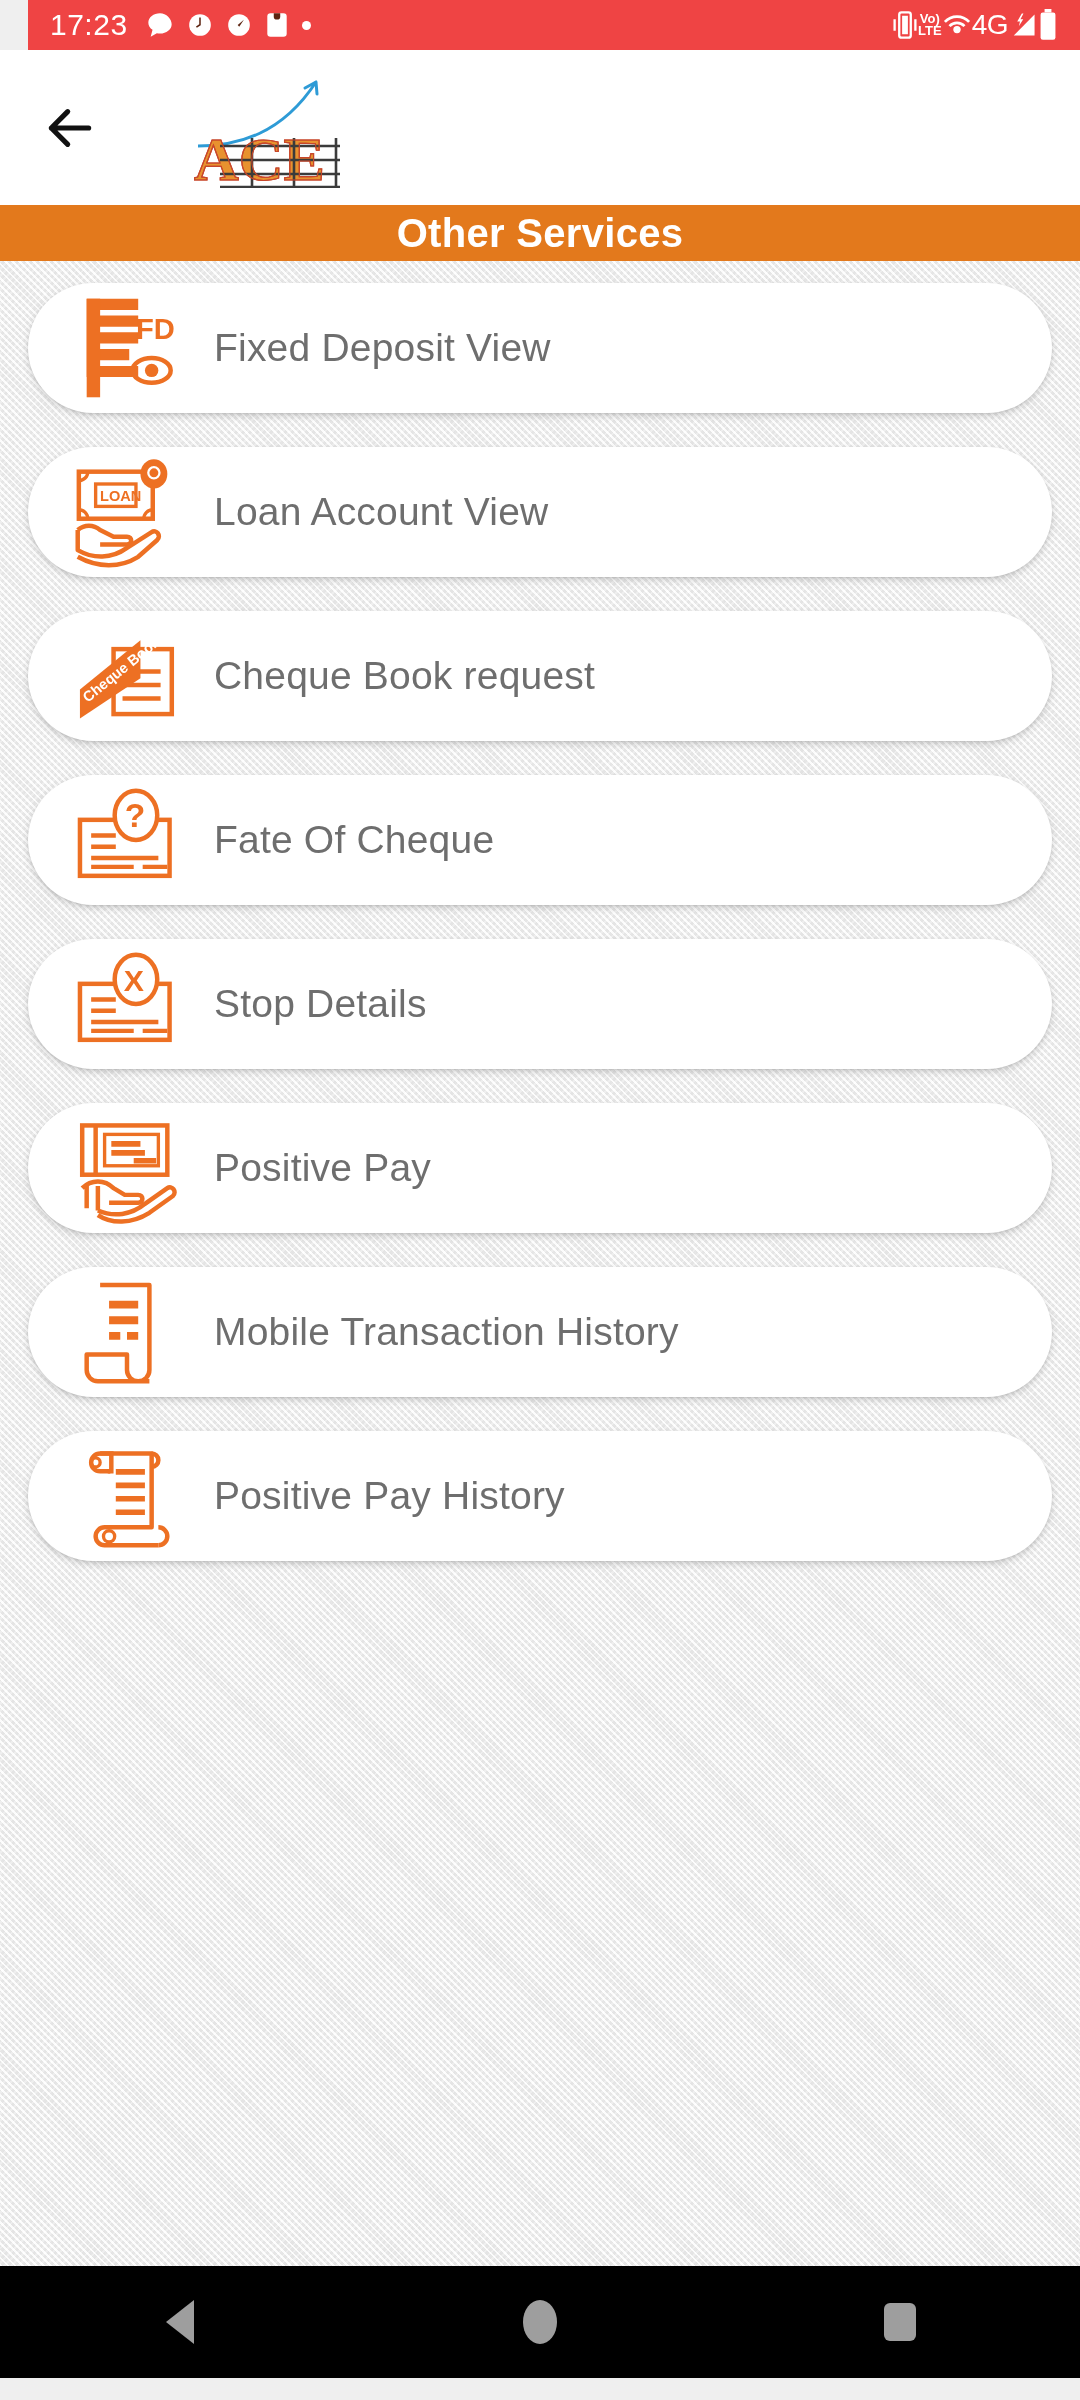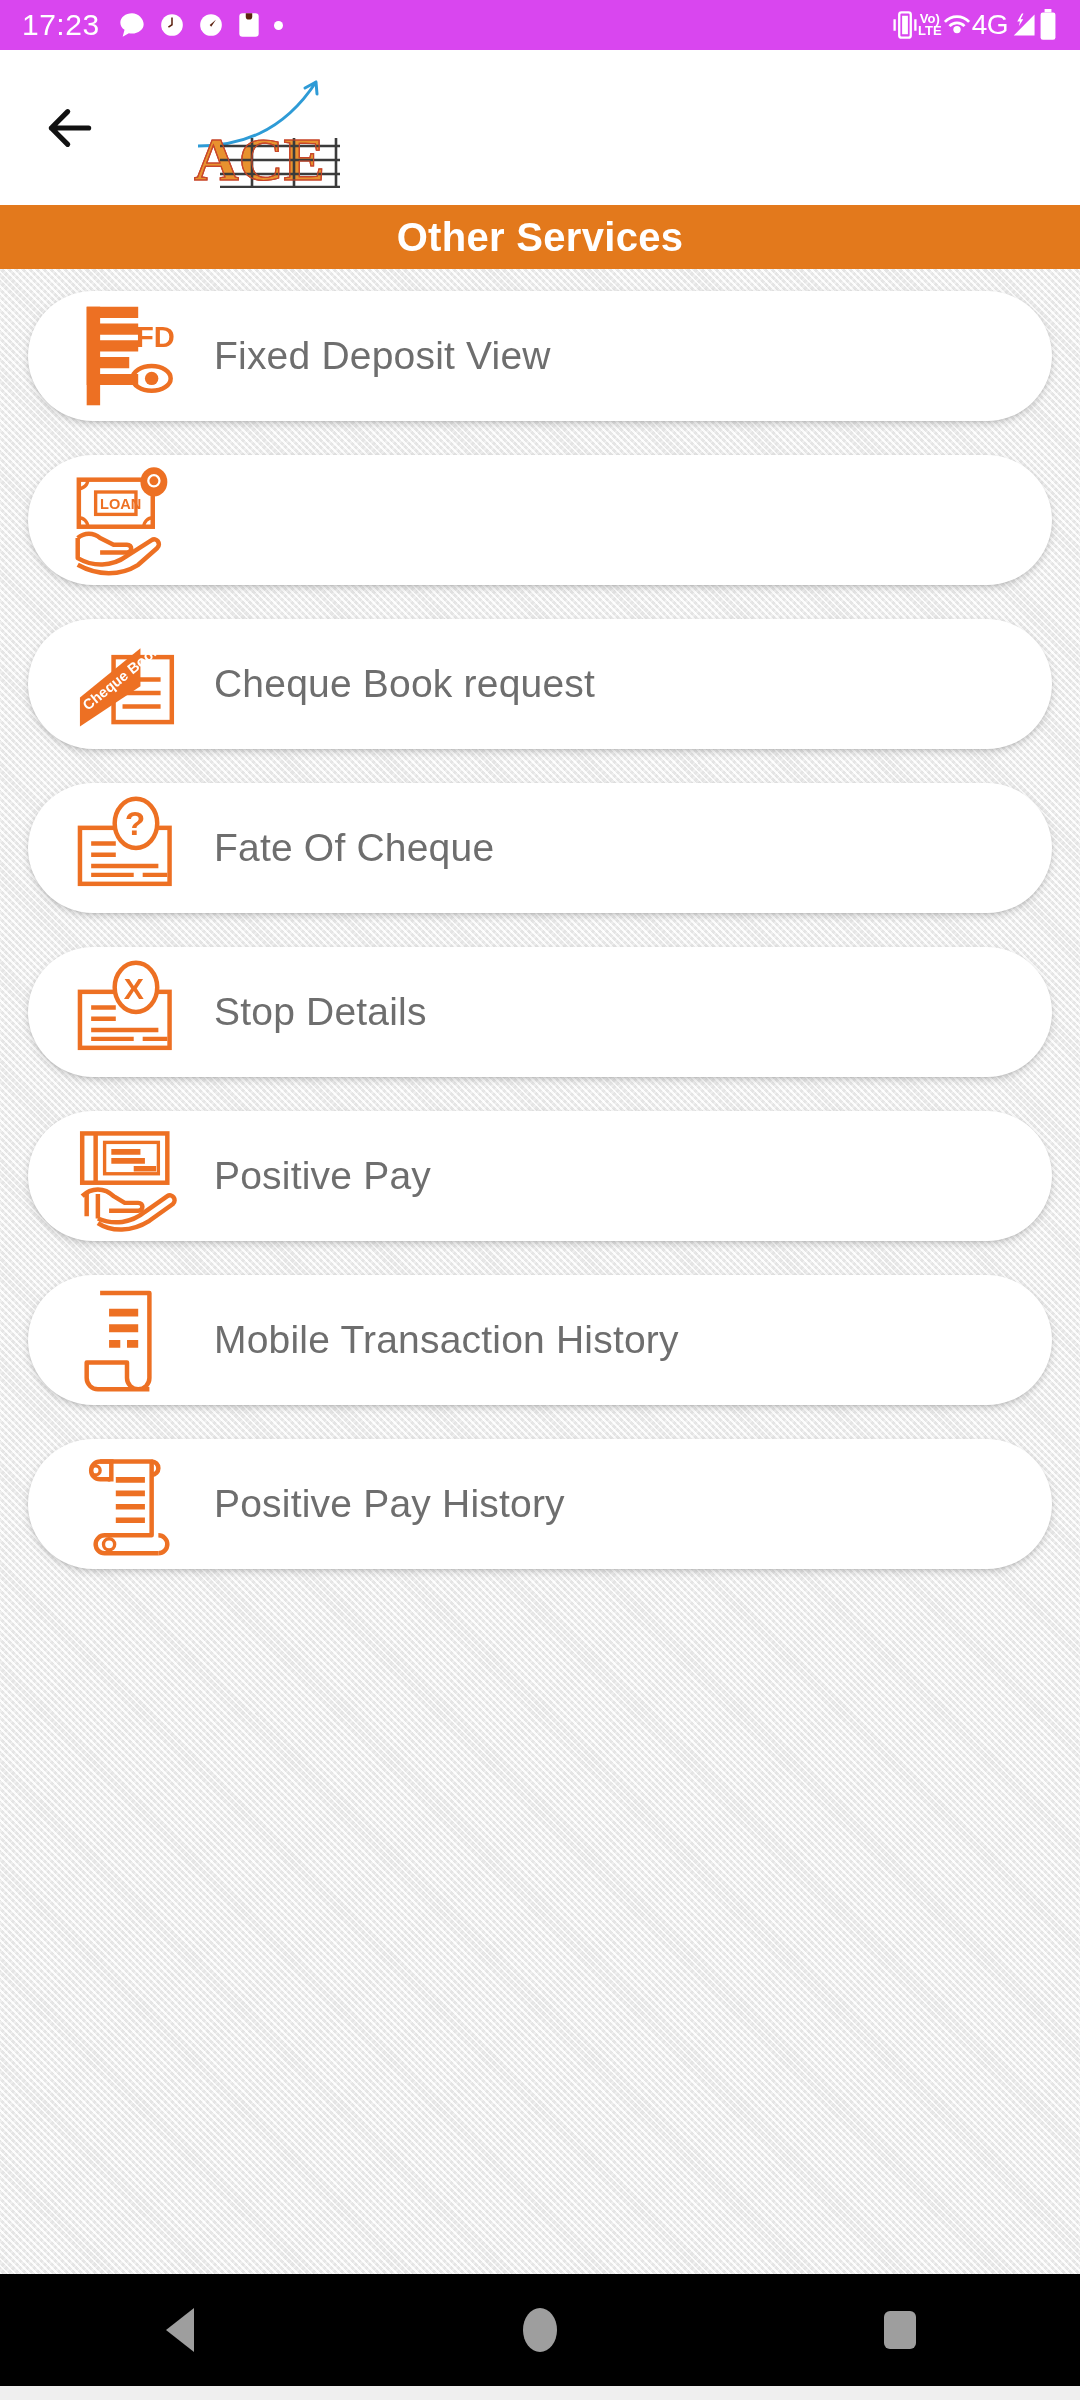--- a/index.html
+++ b/index.html
@@ -5,22 +5,22 @@
   * { margin:0; padding:0; box-sizing:border-box; }
   html, body {
     width:1080px; height:2400px;
     font-family:"Liberation Sans", sans-serif;
     overflow:hidden;
   }
   body { background:#efefef; position:relative; }
 
   
   .statusbar{
-    height:50px; background:#d946ef; color:#ffffff;
-    display:flex; align-items:center; padding:0 22px;
+    height:50px; background:#ef4444; color:#ffffff;
+    display:flex; align-items:center; padding:0 22px;margin-left:28px;
   }
   .sb-time{ font-size:30px; font-weight:400; letter-spacing:.5px; }
   .sb-left-icons{ display:flex; align-items:center; gap:13px; margin-left:18px; }
   .sb-right{ margin-left:auto; display:flex; align-items:center; }
   .sb-ico{ display:block; }
   .sb-dot{ width:9px; height:9px; border-radius:50%; background:#fff; }
   .sb-4g{ font-size:28px; font-weight:400; letter-spacing:-.5px; }
   .volte{ display:flex; flex-direction:column; align-items:center; line-height:.95; font-size:13px; font-weight:700; }
 
   
@@ -46,21 +46,21 @@
     text-shadow:1px 1px 0 rgba(160,60,35,.35);
   }
   .logo-hi{
     font-family:"DejaVu Sans", sans-serif;
     font-size:34px; font-weight:400; color:#C8472B;
     white-space:nowrap; margin-top:2px;
   }
 
   
   .titlebar{
-    background:#E3791C; height:64px;
+    background:#E3791C; height:56px;
     display:flex; align-items:center; justify-content:center;
   }
   .titlebar span{
     color:#ffffff; font-size:40px; font-weight:700; letter-spacing:.3px;
   }
 
   
   .content{
     position:relative;
     height:calc(2400px - 50px - 155px - 78px - 112px);
@@ -213,20 +213,21 @@
         <rect x="7" y="14" width="66" height="42" fill="none" stroke="#ED7023" stroke-width="4"></rect>
         <rect x="22" y="25" width="36" height="20" fill="none" stroke="#ED7023" stroke-width="3"></rect>
         <text x="26" y="40" font-family="Liberation Sans, sans-serif" font-size="13" font-weight="700" fill="#ED7023">LOAN</text>
         <path fill="none" stroke="#ED7023" stroke-width="3" d="M7 22a8 8 0 0 0 8-8M65 14a8 8 0 0 0 8 8M73 48a8 8 0 0 0-8 8M15 56a8 8 0 0 0-8-8"></path>
         <ellipse cx="74" cy="16" rx="12" ry="13" fill="#ED7023"></ellipse>
         <circle cx="74" cy="15" r="5" fill="none" stroke="#fff" stroke-width="2"></circle>
         <path fill="none" stroke="#ED7023" stroke-width="4" stroke-linejoin="round" d="M6 66c6-5 14-5 20 0l12 6h12c5 0 5 7 0 7H26"></path>
         <path fill="none" stroke="#ED7023" stroke-width="4" stroke-linejoin="round" d="M6 66v18c14 8 30 8 44-2l22-14c4-3 9 3 5 7L60 90c-16 10-36 10-54 0"></path>
       </svg>
     </div>
+    <div class="card-label">Loan Account View</div>
   </div>
 
   <div class="card">
     <div class="card-icon">
       <svg width="112" height="112" viewBox="0 0 100 100">
         <rect x="38" y="26" width="52" height="58" fill="none" stroke="#ED7023" stroke-width="4"></rect>
         <path stroke="#ED7023" stroke-width="4" d="M46 46h34M46 58h34M46 70h34"></path>
         <path fill="#ED7023" d="M8 62 62 18v34L8 88z"></path>
         <text transform="translate(15 74) rotate(-39)" font-family="Liberation Sans, sans-serif" font-size="13" font-weight="700" fill="#fff">Cheque Book</text>
       </svg>

